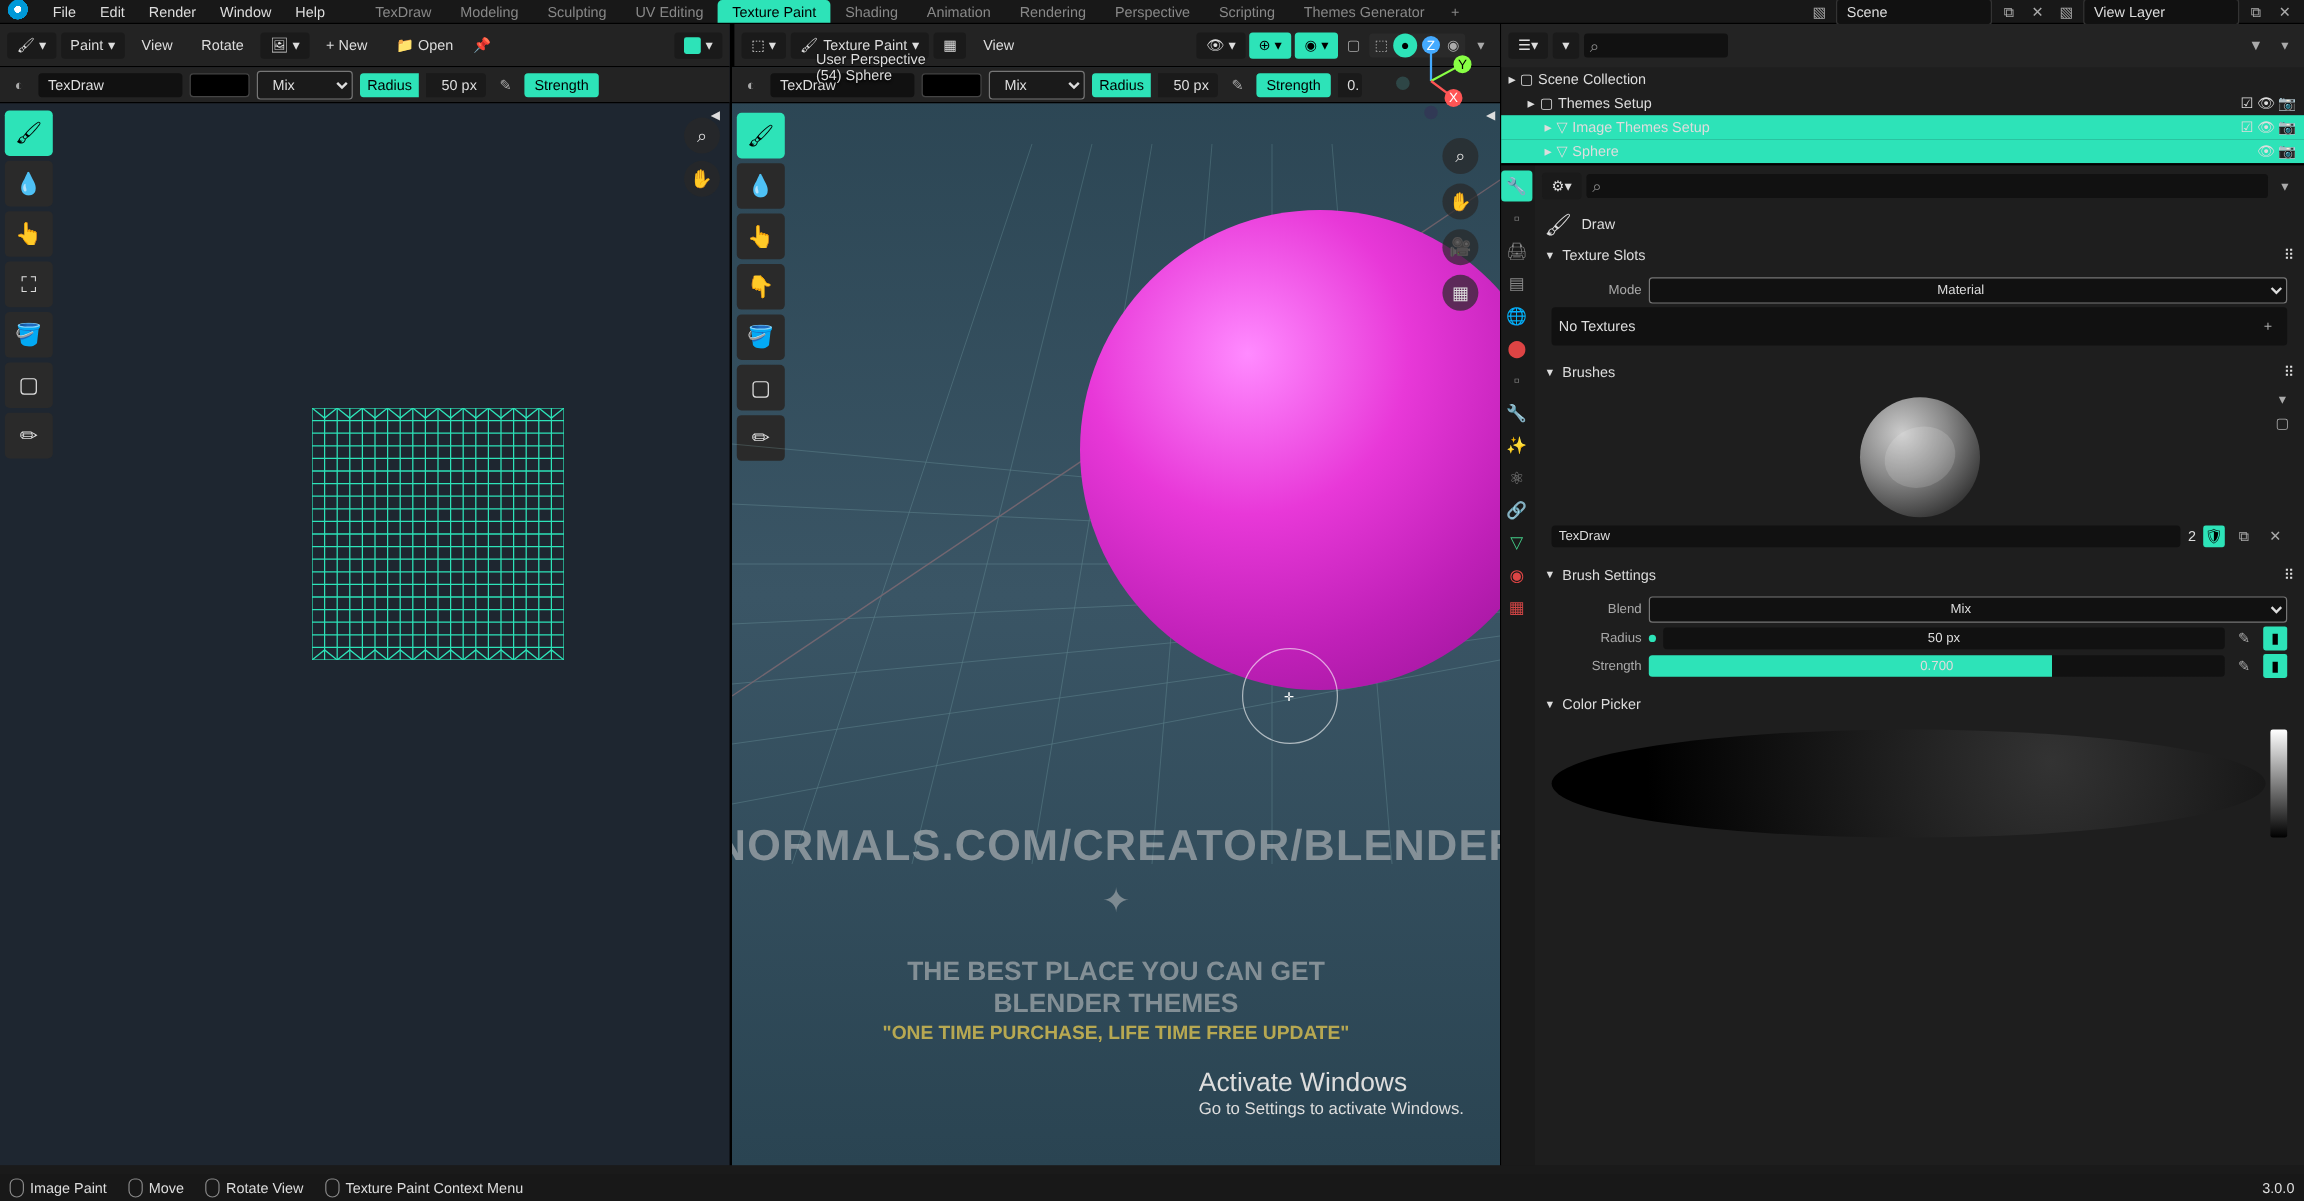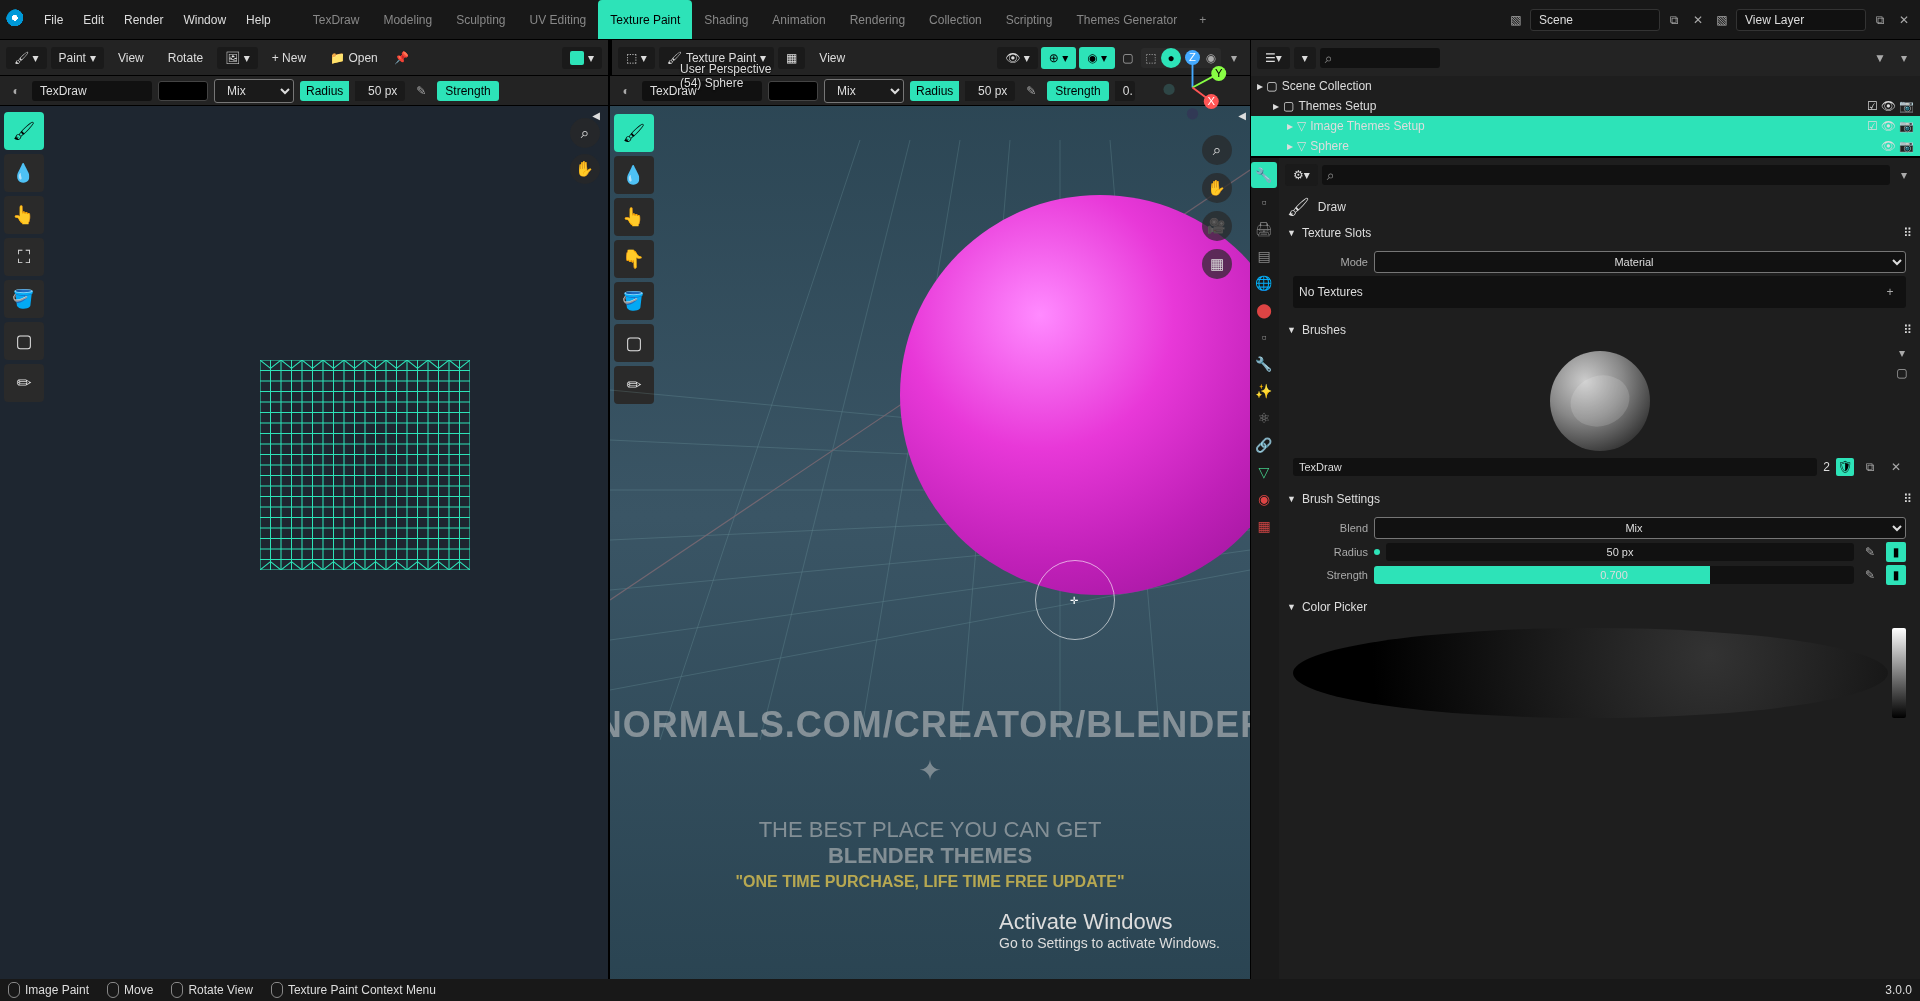--- a/index.html
+++ b/index.html
@@ -1,17 +1,17 @@
 <!DOCTYPE html>
 <html><head>
 <meta charset="utf-8">
 <style>
 *{box-sizing:border-box;margin:0;padding:0;font-family:sans-serif;font-size:12px;color:#ddd;user-select:none}
 body{background:#1a1a1a;width:1920px;height:1001px;overflow:hidden;position:relative}
-.topbar{height:40px;background:#181818;display:flex;align-items:center;border-bottom:1px solid #000}
+.topbar{height:20px;background:#181818;display:flex;align-items:center;border-bottom:1px solid #000}
 .blender-logo{width:22px;height:22px;margin:0 6px;background:radial-gradient(circle at 40% 40%,#fff 0%,#fff 15%,#0099d8 16%,#0099d8 45%,transparent 46%);border-radius:50%;display:flex;align-items:center;justify-content:center}
 .menu-item{padding:4px 10px;cursor:pointer;color:#ddd}
 .workspace-tabs{display:flex;margin-left:20px;align-items:center;height:100%}
 .ws-tab{padding:4px 12px;color:#888;cursor:pointer;height:100%;display:flex;align-items:center;border-radius:4px 4px 0 0}
 .ws-tab.active{background:#2de3b8;color:#000;font-weight:500}
 .ws-add{padding:4px 10px;color:#888;cursor:pointer}
 .scene-selector{margin-left:auto;display:flex;align-items:center;gap:4px;padding:0 6px}
 .scene-field{background:#111;border:1px solid #333;padding:3px 8px;width:130px;border-radius:3px}
 .icon-btn{width:20px;height:20px;display:flex;align-items:center;justify-content:center;cursor:pointer;color:#aaa}
 .sub-header{height:36px;background:#232323;display:flex;align-items:center;padding:0 6px;gap:4px;border-bottom:1px solid #000}
@@ -34,21 +34,21 @@
 .uv-grid{position:absolute;left:260px;top:320px;width:210px;height:210px}
 .viewport-info{position:absolute;left:70px;top:22px;color:#ccc;text-shadow:0 1px 2px #000}
 .sphere{position:absolute;left:290px;top:155px;width:400px;height:400px;border-radius:50%;background:radial-gradient(circle at 35% 30%,#ff8aff 0%,#e838d8 35%,#c020b8 65%,#901090 100%)}
 .floor-grid{position:absolute;left:0;top:0;right:0;bottom:0;opacity:0.35}
 .cursor-circle{position:absolute;left:425px;top:520px;width:80px;height:80px;border:1px solid rgba(255,255,255,0.6);border-radius:50%}
 .gizmo{position:absolute;right:20px;top:10px;width:75px;height:75px}
 .nav-btns{position:absolute;right:18px;top:95px;display:flex;flex-direction:column;gap:8px}
 .nav-btn{width:30px;height:30px;background:rgba(40,40,40,0.7);border-radius:50%;display:flex;align-items:center;justify-content:center;cursor:pointer;font-size:15px}
 .watermark{position:absolute;left:50%;transform:translateX(-50%);bottom:100px;text-align:center;pointer-events:none}
 .wm-url{font-size:36px;font-weight:900;color:rgba(200,200,200,0.55);letter-spacing:1px}
-.wm-line1{font-size:22px;font-weight:400;color:rgba(200,200,200,0.55);margin-top:30px}
+.wm-line1{font-size:22px;font-weight:700;color:rgba(200,200,200,0.55);margin-top:30px}
 .wm-line2{font-size:22px;font-weight:900;color:rgba(200,200,200,0.55)}
 .wm-line3{font-size:16px;font-weight:900;color:rgba(230,200,80,0.75);margin-top:4px}
 .activate{position:absolute;right:30px;bottom:40px;color:rgba(200,200,200,0.45);pointer-events:none}
 .activate div:first-child{font-size:22px;font-weight:300}
 .activate div:last-child{font-size:14px}
 .outliner{width:250px;background:#1e1e1e;border-left:1px solid #000;display:flex;flex-direction:column}
 .outliner-header{height:36px;background:#232323;display:flex;align-items:center;padding:0 6px;gap:4px}
 .outliner-row{display:flex;align-items:center;padding:3px 6px;gap:4px;font-size:12px}
 .outliner-row.selected{background:#2de3b8;color:#000}
 .outliner-row .icons{margin-left:auto;display:flex;gap:3px;font-size:11px}
@@ -91,21 +91,21 @@
   <div class="menu-item">Help</div>
   <div class="workspace-tabs">
     <div class="ws-tab">TexDraw</div>
     <div class="ws-tab">Modeling</div>
     <div class="ws-tab">Sculpting</div>
     <div class="ws-tab">UV Editing</div>
     <div class="ws-tab active">Texture Paint</div>
     <div class="ws-tab">Shading</div>
     <div class="ws-tab">Animation</div>
     <div class="ws-tab">Rendering</div>
-    <div class="ws-tab">Collection</div>
+    <div class="ws-tab">Perspective</div>
     <div class="ws-tab">Scripting</div>
     <div class="ws-tab">Themes Generator</div>
     <div class="ws-add">+</div>
   </div>
   <div class="scene-selector">
     <span class="icon-btn">▧</span>
     <div class="scene-field">Scene</div>
     <span class="icon-btn">⧉</span>
     <span class="icon-btn">✕</span>
     <span class="icon-btn">▧</span>

